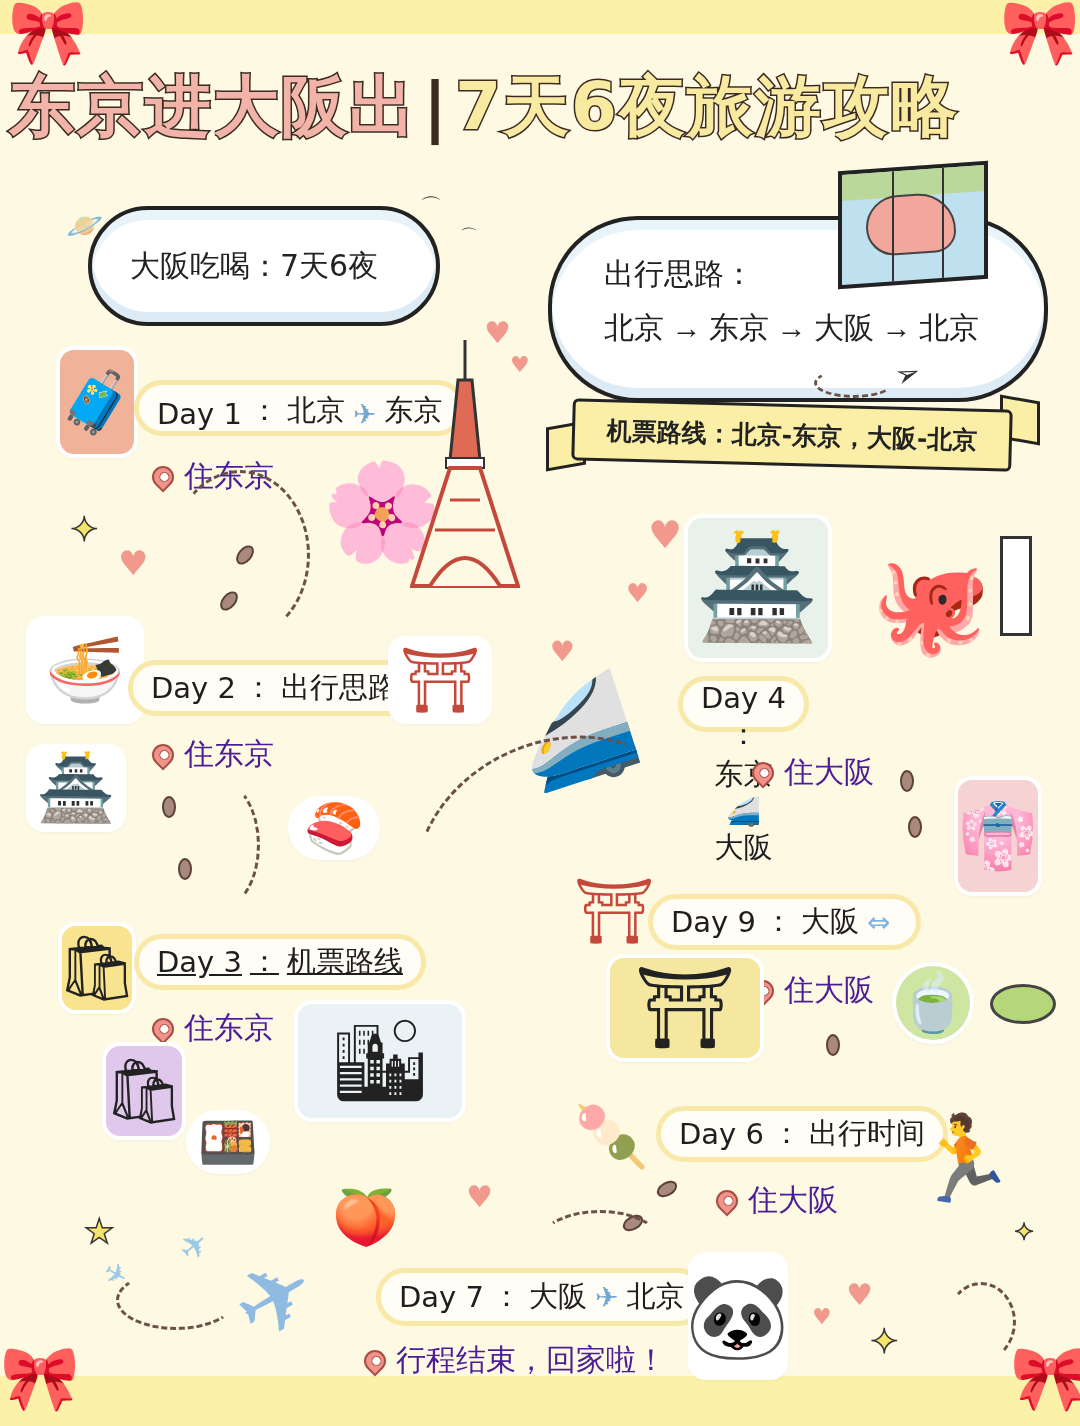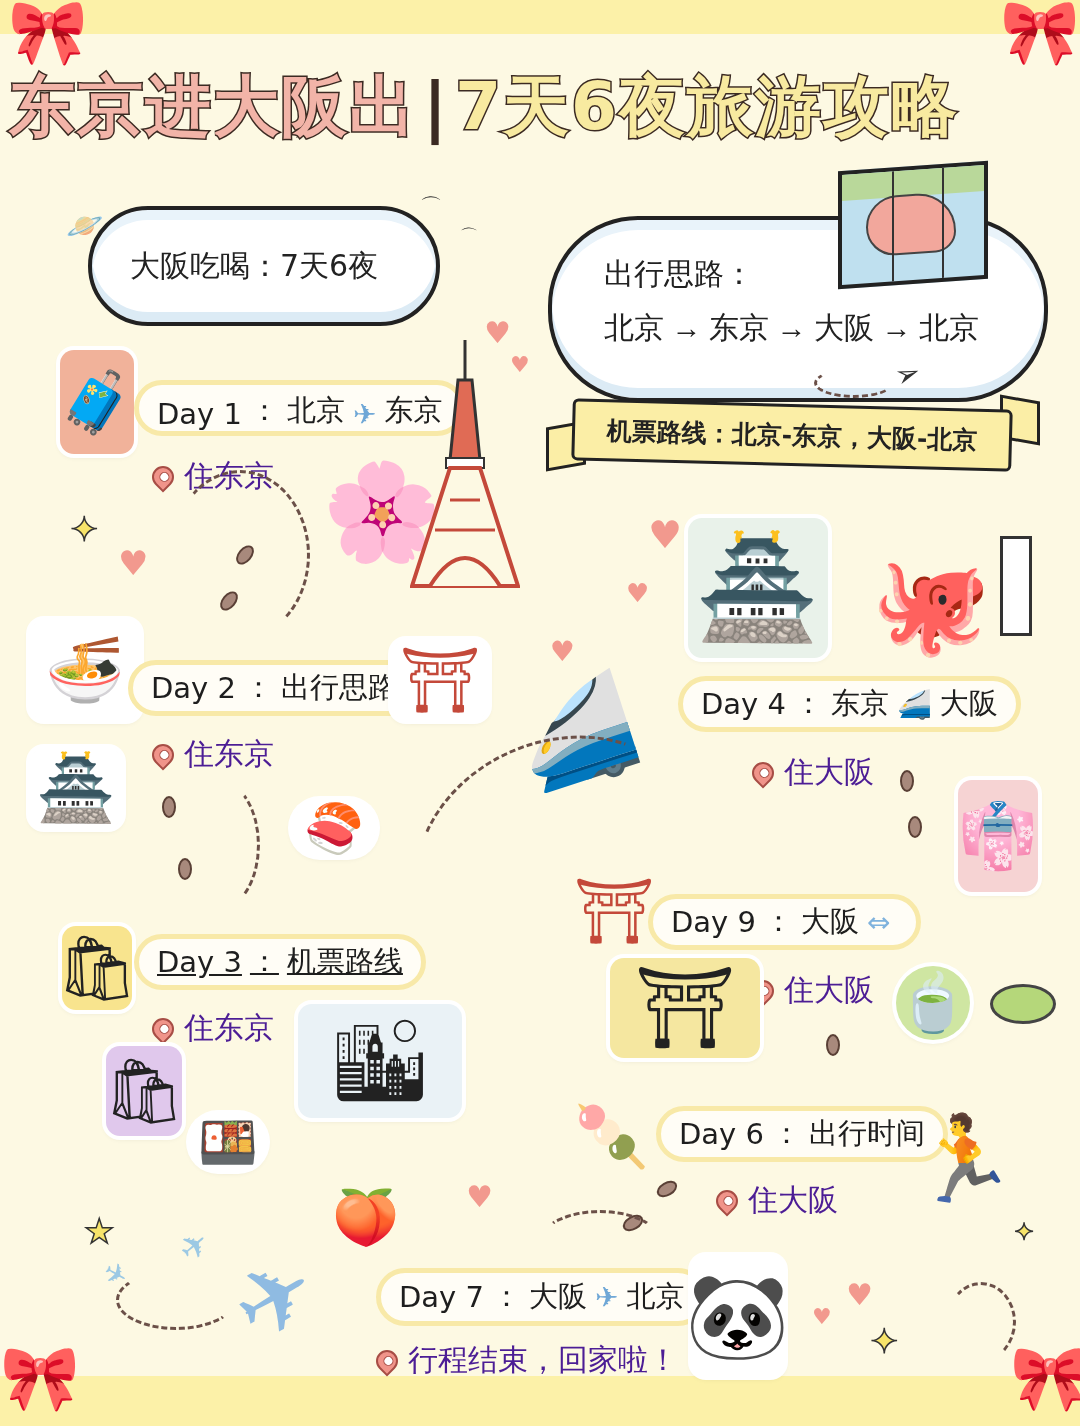--- a/index.html
+++ b/index.html
@@ -203,21 +203,21 @@
 </div>
 <div class="sticker" style="left:106px;top:1046px;width:76px;height:90px;background:#e0c8ec;">🛍</div>
 <div class="sticker" style="left:190px;top:1114px;width:76px;height:56px;border-radius:30px;font-size:48px;">🍱</div>
 <div class="sticker" style="left:298px;top:1004px;width:164px;height:114px;background:#eaf2f6;font-size:80px;">🏙</div>
 
 <div class="dash-path" style="left:410px;top:740px;width:300px;height:250px;border-left-color:transparent;border-bottom-color:transparent;border-right-color:transparent;transform:rotate(-24deg);"></div>
 
 <div class="sticker" style="left:688px;top:518px;width:140px;height:140px;background:#e9f2ea;font-size:100px;">🏯</div>
 <div class="sticker" style="left:876px;top:550px;width:110px;height:110px;background:transparent;box-shadow:none;font-size:96px;">🐙</div>
 <div class="abs" style="left:1000px;top:536px;width:32px;height:100px;background:#fff;border:3px solid #333;"></div>
-<div class="pill" style="left:678px;top:676px;">
+<div class="pill" style="left:678px;top:676px;flex-direction:column;">
   <span class="day">Day 4</span>
     <span class="sep">：</span>
     <span>东京</span>
     <span class="mid">🚄</span>
     <span>大阪</span>
 </div>
 <div class="stay" style="left:752px;top:752px;">
   <span class="pin"></span>
     <span>住大阪</span>
 </div>
@@ -264,21 +264,21 @@
 <div class="dash-path" style="left:116px;top:1270px;width:120px;height:60px;border-top-color:transparent;border-right-color:transparent;"></div>
 <span class="abs" style="left:236px;top:1252px;font-size:94px;color:#8fbbe2;transform:rotate(-30deg);line-height:1;">✈</span>
 
 <div class="pill" style="left:376px;top:1268px;height:58px;">
   <span class="day">Day 7</span>
     <span class="sep">：</span>
     <span>大阪</span>
     <span class="mid" style="color:#6fa7d6;">✈</span>
     <span>北京</span>
 </div>
-<div class="stay" style="left:376px;top:1340px;">
+<div class="stay" style="left:364px;top:1340px;">
   <span class="pin"></span>
     <span>行程结束，回家啦！</span>
 </div>
 <div class="sticker" style="left:692px;top:1256px;width:92px;height:120px;font-size:84px;">🐼</div>
 
 <span class="heart" style="left:846px;top:1280px;font-size:30px;">♥</span>
 <span class="heart" style="left:812px;top:1306px;font-size:22px;">♥</span>
 <span class="star" style="left:870px;top:1324px;">✦</span>
 <span class="star" style="left:1014px;top:1220px;font-size:24px;">✦</span>
 <div class="dash-path" style="left:946px;top:1282px;width:70px;height:80px;border-left-color:transparent;border-bottom-color:transparent;"></div>

